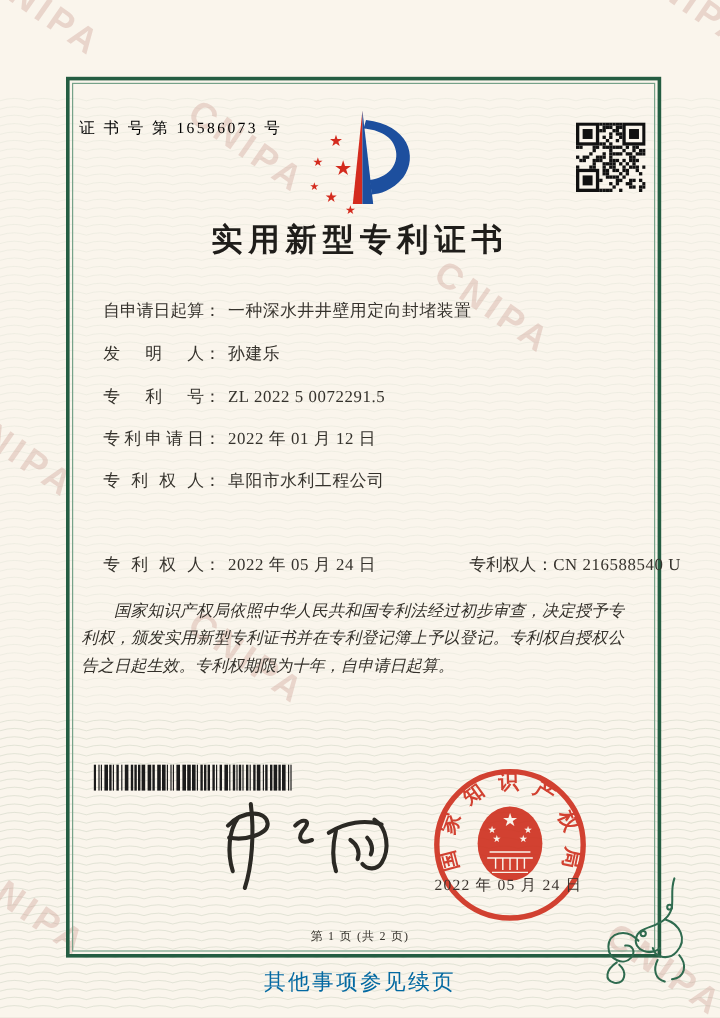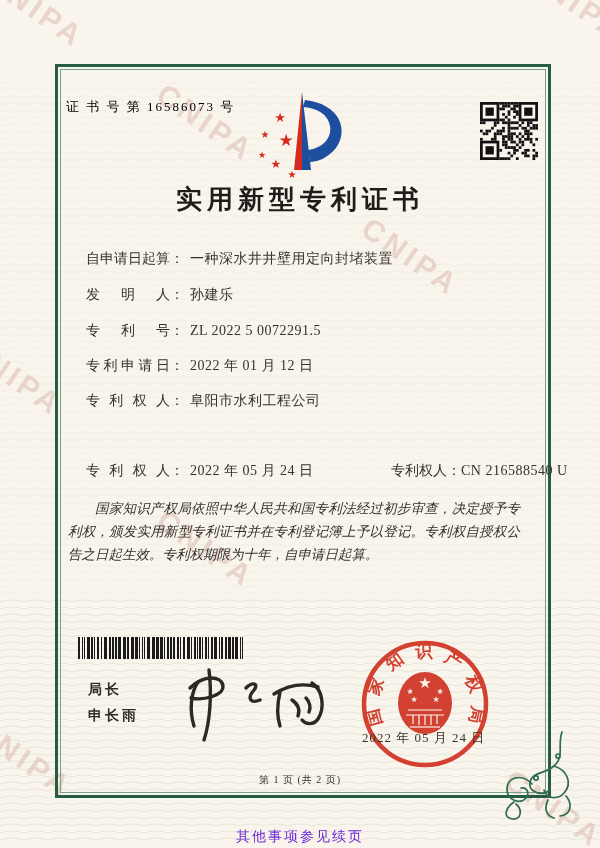--- a/index.html
+++ b/index.html
@@ -43,21 +43,21 @@
   .barcode{position:absolute;left:78px;top:637px;width:168px;height:22px;}
   .signer{position:absolute;left:88px;top:681px;font-size:14px;font-weight:bold;letter-spacing:3px;color:#2f2d28;}
   .signer div{margin-bottom:8px;}
   .signature{position:absolute;left:176px;top:658px;width:168px;height:95px;}
   .seal{position:absolute;left:360px;top:639px;width:130px;height:130px;opacity:.93;}
   .seal-date{
     position:absolute;left:362px;top:729px;width:140px;font-size:13px;
     letter-spacing:1px;color:#3c3630;white-space:nowrap;
   }
   .page-note{position:absolute;left:0;top:773px;width:100%;text-align:center;font-size:10px;letter-spacing:1px;color:#35322c;}
-  .cont-note{position:absolute;left:0;top:806px;width:100%;text-align:center;font-size:14px;letter-spacing:2px;color:#6d28d9;margin-top:22px;}
+  .cont-note{position:absolute;left:0;top:806px;width:100%;text-align:center;font-size:18px;letter-spacing:2px;color:#0369a1;}
   .flourish{position:absolute;left:492px;top:726px;width:92px;height:98px;}
 </style>
 </head>
 <body>
 
 <div class="page">
 
   <svg class="waves" id="waves" xmlns="http://www.w3.org/2000/svg">
       <path d="M0 84 q12 -4 24 0 q12 -4 24 0 q12 -4 24 0 q12 -4 24 0 q12 -4 24 0 q12 -4 24 0 q12 -4 24 0 q12 -4 24 0 q12 -4 24 0 q12 -4 24 0 q12 -4 24 0 q12 -4 24 0 q12 -4 24 0 q12 -4 24 0 q12 -4 24 0 q12 -4 24 0 q12 -4 24 0 q12 -4 24 0 q12 -4 24 0 q12 -4 24 0 q12 -4 24 0 q12 -4 24 0 q12 -4 24 0 q12 -4 24 0 q12 -4 24 0" fill="none" stroke="#9fb39a" stroke-width="0.8" opacity="0.13"></path>
       <path d="M0 91 q12 -4 24 0 q12 -4 24 0 q12 -4 24 0 q12 -4 24 0 q12 -4 24 0 q12 -4 24 0 q12 -4 24 0 q12 -4 24 0 q12 -4 24 0 q12 -4 24 0 q12 -4 24 0 q12 -4 24 0 q12 -4 24 0 q12 -4 24 0 q12 -4 24 0 q12 -4 24 0 q12 -4 24 0 q12 -4 24 0 q12 -4 24 0 q12 -4 24 0 q12 -4 24 0 q12 -4 24 0 q12 -4 24 0 q12 -4 24 0 q12 -4 24 0" fill="none" stroke="#9fb39a" stroke-width="0.8" opacity="0.13"></path>
@@ -418,24 +418,20 @@
       <rect x="141" y="0" width="1" height="22" fill="#1b1b1b"></rect>
       <rect x="143" y="0" width="2" height="22" fill="#1b1b1b"></rect>
       <rect x="147" y="0" width="2" height="22" fill="#1b1b1b"></rect>
       <rect x="150" y="0" width="3" height="22" fill="#1b1b1b"></rect>
       <rect x="154" y="0" width="2" height="22" fill="#1b1b1b"></rect>
       <rect x="157" y="0" width="3" height="22" fill="#1b1b1b"></rect>
       <rect x="162" y="0" width="1" height="22" fill="#1b1b1b"></rect>
       <rect x="164" y="0" width="1" height="22" fill="#1b1b1b"></rect>
     </svg>
 
-  <div class="signer">
-    <div>局长</div>
-    <div>申长雨</div>
-  </div>
 
   <svg class="signature" viewBox="0 0 168 95" xmlns="http://www.w3.org/2000/svg">
     <g fill="none" stroke="#2b2924" stroke-width="3.4" stroke-linecap="round">
       <path d="M22 24 C 15 34 13 52 18 68"></path>
       <path d="M14 30 C 28 16 46 18 47 28 C 48 37 28 43 15 40"></path>
       <path d="M33 12 C 36 36 34 64 28 82"></path>
       <path d="M70 30 C 77 23 83 26 78 32 C 71 40 74 46 84 42"></path>
       <path d="M98 36 C 112 27 128 25 142 29"></path>
       <path d="M104 34 C 101 47 101 59 104 68"></path>
       <path d="M136 25 C 147 32 149 50 142 61 C 138 67 130 67 126 62"></path>

